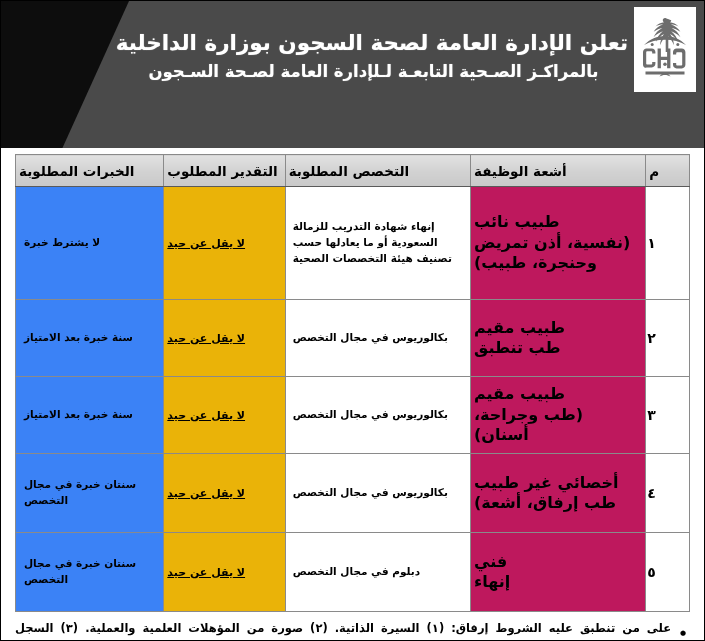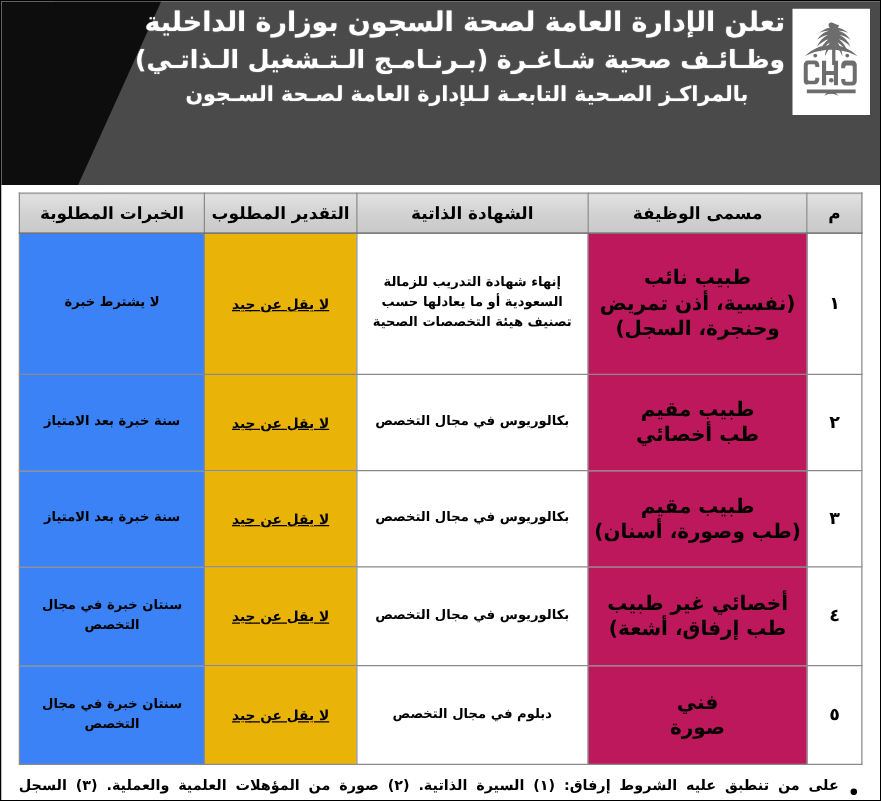--- a/index.html
+++ b/index.html
@@ -101,20 +101,21 @@
     text-align: center;
     color: #ffffff;
   }
   .h-line1 {
     font-size: 21.5px;
     font-weight: bold;
     line-height: 1.3;
     letter-spacing: -0.2px;
     white-space: nowrap;
     text-shadow: 0 0 1px rgba(255,255,255,.6);
+    margin-top: 24px;
   }
   .h-line2 {
     font-size: 15px;
     font-weight: bold;
     line-height: 1.45;
     margin-top: 1px;
   }
   .h-line3 {
     font-size: 20px;
     font-weight: bold;
@@ -141,21 +142,21 @@
   }
   table.jobs {
     width: 100%;
     border-collapse: collapse;
     table-layout: fixed;
     border: 1px solid #6b6b6b;
   }
   table.jobs th,
   table.jobs td {
     border: 1px solid #8a8a8a;
-    text-align: center;
+    text-align: left;
     vertical-align: middle;
     color: #000;
   }
   table.jobs thead th {
     background: linear-gradient(to bottom, #e2e2e2 0%, #d2d2d2 50%, #c9c9c9 100%);
     font-size: 13.5px;
     font-weight: bold;
     height: 27px;
     padding: 2px 3px;
     border-bottom: 1px solid #5a5a5a;
@@ -271,73 +272,72 @@
             <circle cx="38.8" cy="30.4" r="1.5"></circle>
             <circle cx="26" cy="50.2" r="1.8"></circle>
             <path d="M20.4 62.6 c1.4-2.2 3.4-3.4 5.6-3.4 s4.2 1.2 5.6 3.4 c-1.8-1.1 -3.7-1.7 -5.6-1.7 s-3.8 .6 -5.6 1.7 z"></path>
           </g>
         </svg>
       </span>
     </div>
 
     <div class="header-text">
       <div class="h-line1">تعلن الإدارة العامة لصحة السجون بوزارة الداخلية</div>
-      <div class="h-line3">وظـائـف صحية شـاغـرة (بـرنـامـج الـتـشغيل الـذاتـي)</div>
       <div class="h-line4">بالمراكـز الصـحية التابعـة لـلإدارة العامة لصـحة السـجون</div>
     </div>
   </div>
 
   <div class="table-wrap">
     <table class="jobs">
       <colgroup>
         <col class="c-num">
           <col class="c-job">
           <col class="c-cert">
           <col class="c-grade">
           <col class="c-exp">
       </colgroup>
       <thead>
         <tr>
           <th>م</th>
-          <th>مسمى الوظيفة</th>
-          <th>الشهادة الذاتية</th>
+          <th>أشعة الوظيفة</th>
+          <th>التخصص المطلوبة</th>
           <th>التقدير المطلوب</th>
           <th>الخبرات المطلوبة</th>
         </tr>
       </thead>
       <tbody>
 
         <tr class="r-1">
           <td class="num">١</td>
           <td class="job">
             <span class="job-line">طبيب نائب</span>
             <span class="job-line">(نفسية، أذن تمريض</span>
-            <span class="job-line">وحنجرة، السجل)</span>
+            <span class="job-line">وحنجرة، طبيب)</span>
           </td>
           <td class="cert">إنهاء شهادة التدريب للزمالة السعودية أو ما يعادلها حسب تصنيف هيئة التخصصات الصحية</td>
           <td class="grade">لا يقل عن جيد</td>
           <td class="exp">لا يشترط خبرة</td>
         </tr>
 
         <tr class="r-2">
           <td class="num">٢</td>
           <td class="job">
             <span class="job-line">طبيب مقيم</span>
-            <span class="job-line">طب أخصائي</span>
+            <span class="job-line">طب تنطبق</span>
           </td>
           <td class="cert">بكالوريوس في مجال التخصص</td>
           <td class="grade">لا يقل عن جيد</td>
           <td class="exp">سنة خبرة بعد الامتياز</td>
         </tr>
 
         <tr class="r-3">
           <td class="num">٣</td>
           <td class="job">
             <span class="job-line">طبيب مقيم</span>
-            <span class="job-line">(طب وصورة، أسنان)</span>
+            <span class="job-line">(طب وجراحة، أسنان)</span>
           </td>
           <td class="cert">بكالوريوس في مجال التخصص</td>
           <td class="grade">لا يقل عن جيد</td>
           <td class="exp">سنة خبرة بعد الامتياز</td>
         </tr>
 
         <tr class="r-4">
           <td class="num">٤</td>
           <td class="job">
             <span class="job-line">أخصائي غير طبيب</span>
@@ -345,21 +345,21 @@
           </td>
           <td class="cert">بكالوريوس في مجال التخصص</td>
           <td class="grade">لا يقل عن جيد</td>
           <td class="exp">سنتان خبرة في مجال التخصص</td>
         </tr>
 
         <tr class="r-5">
           <td class="num">٥</td>
           <td class="job">
             <span class="job-line">فني</span>
-            <span class="job-line">صورة</span>
+            <span class="job-line">إنهاء</span>
           </td>
           <td class="cert">دبلوم في مجال التخصص</td>
           <td class="grade">لا يقل عن جيد</td>
           <td class="exp">سنتان خبرة في مجال التخصص</td>
         </tr>
 
       </tbody>
     </table>
   </div>
 

